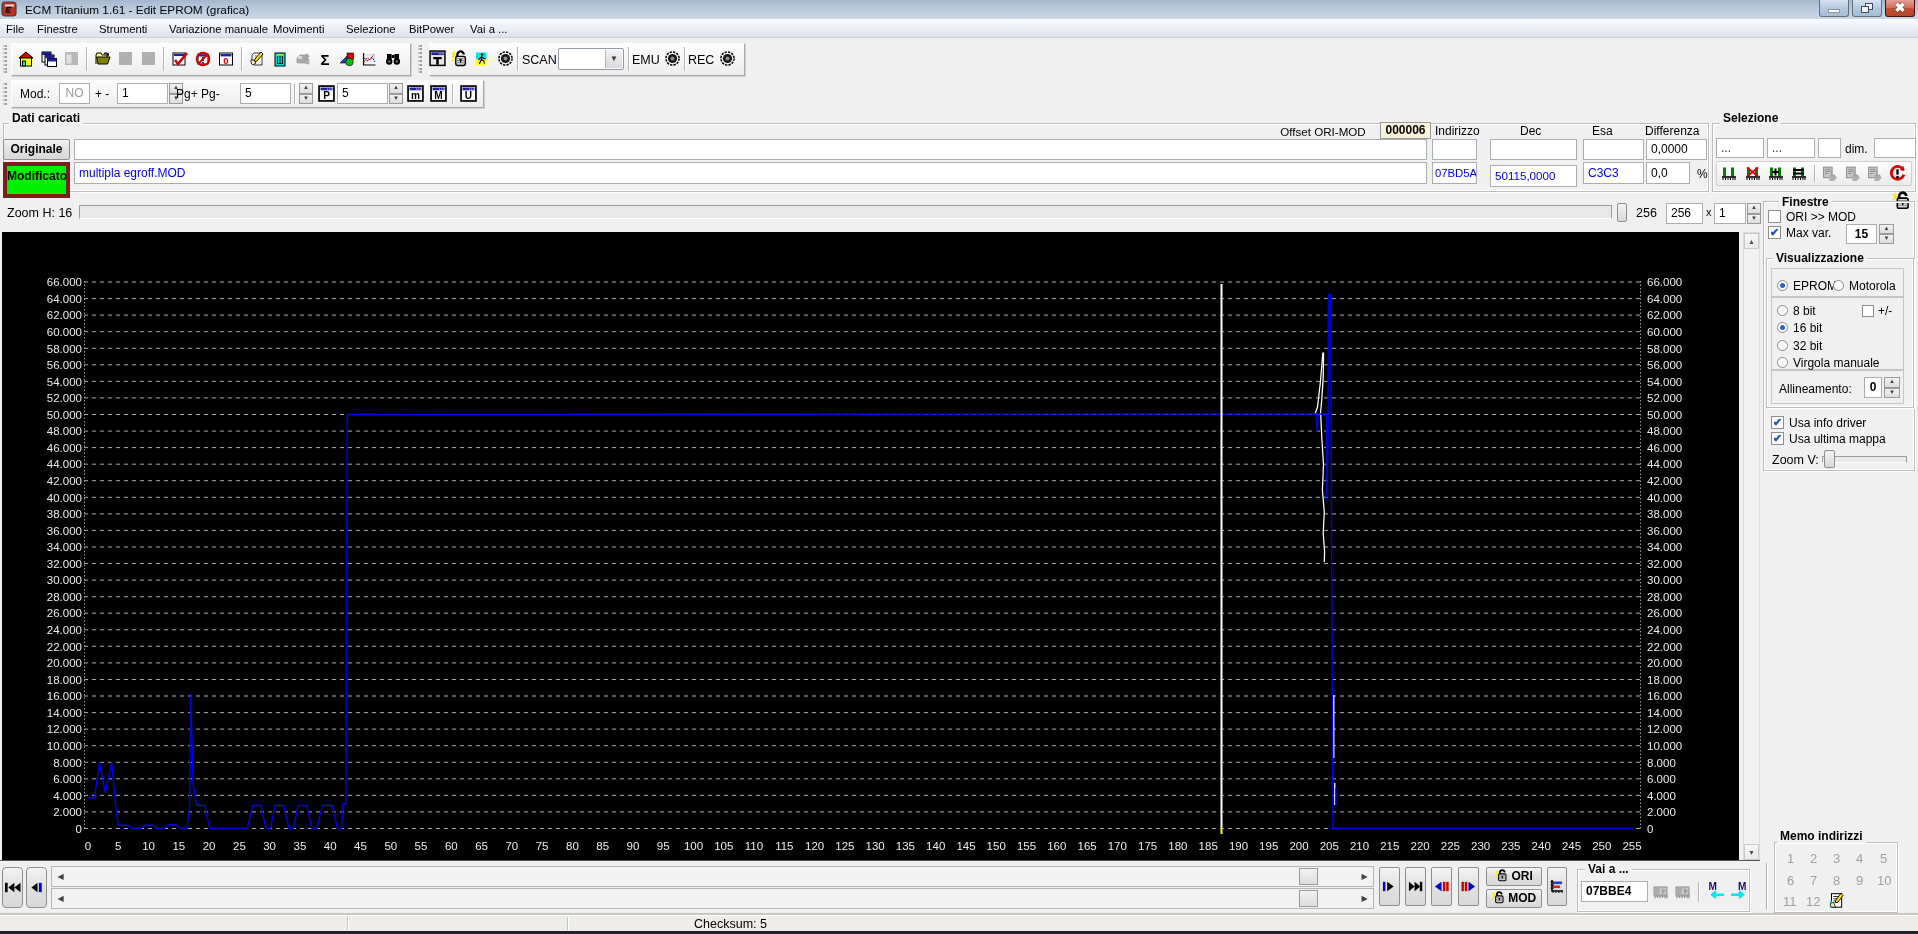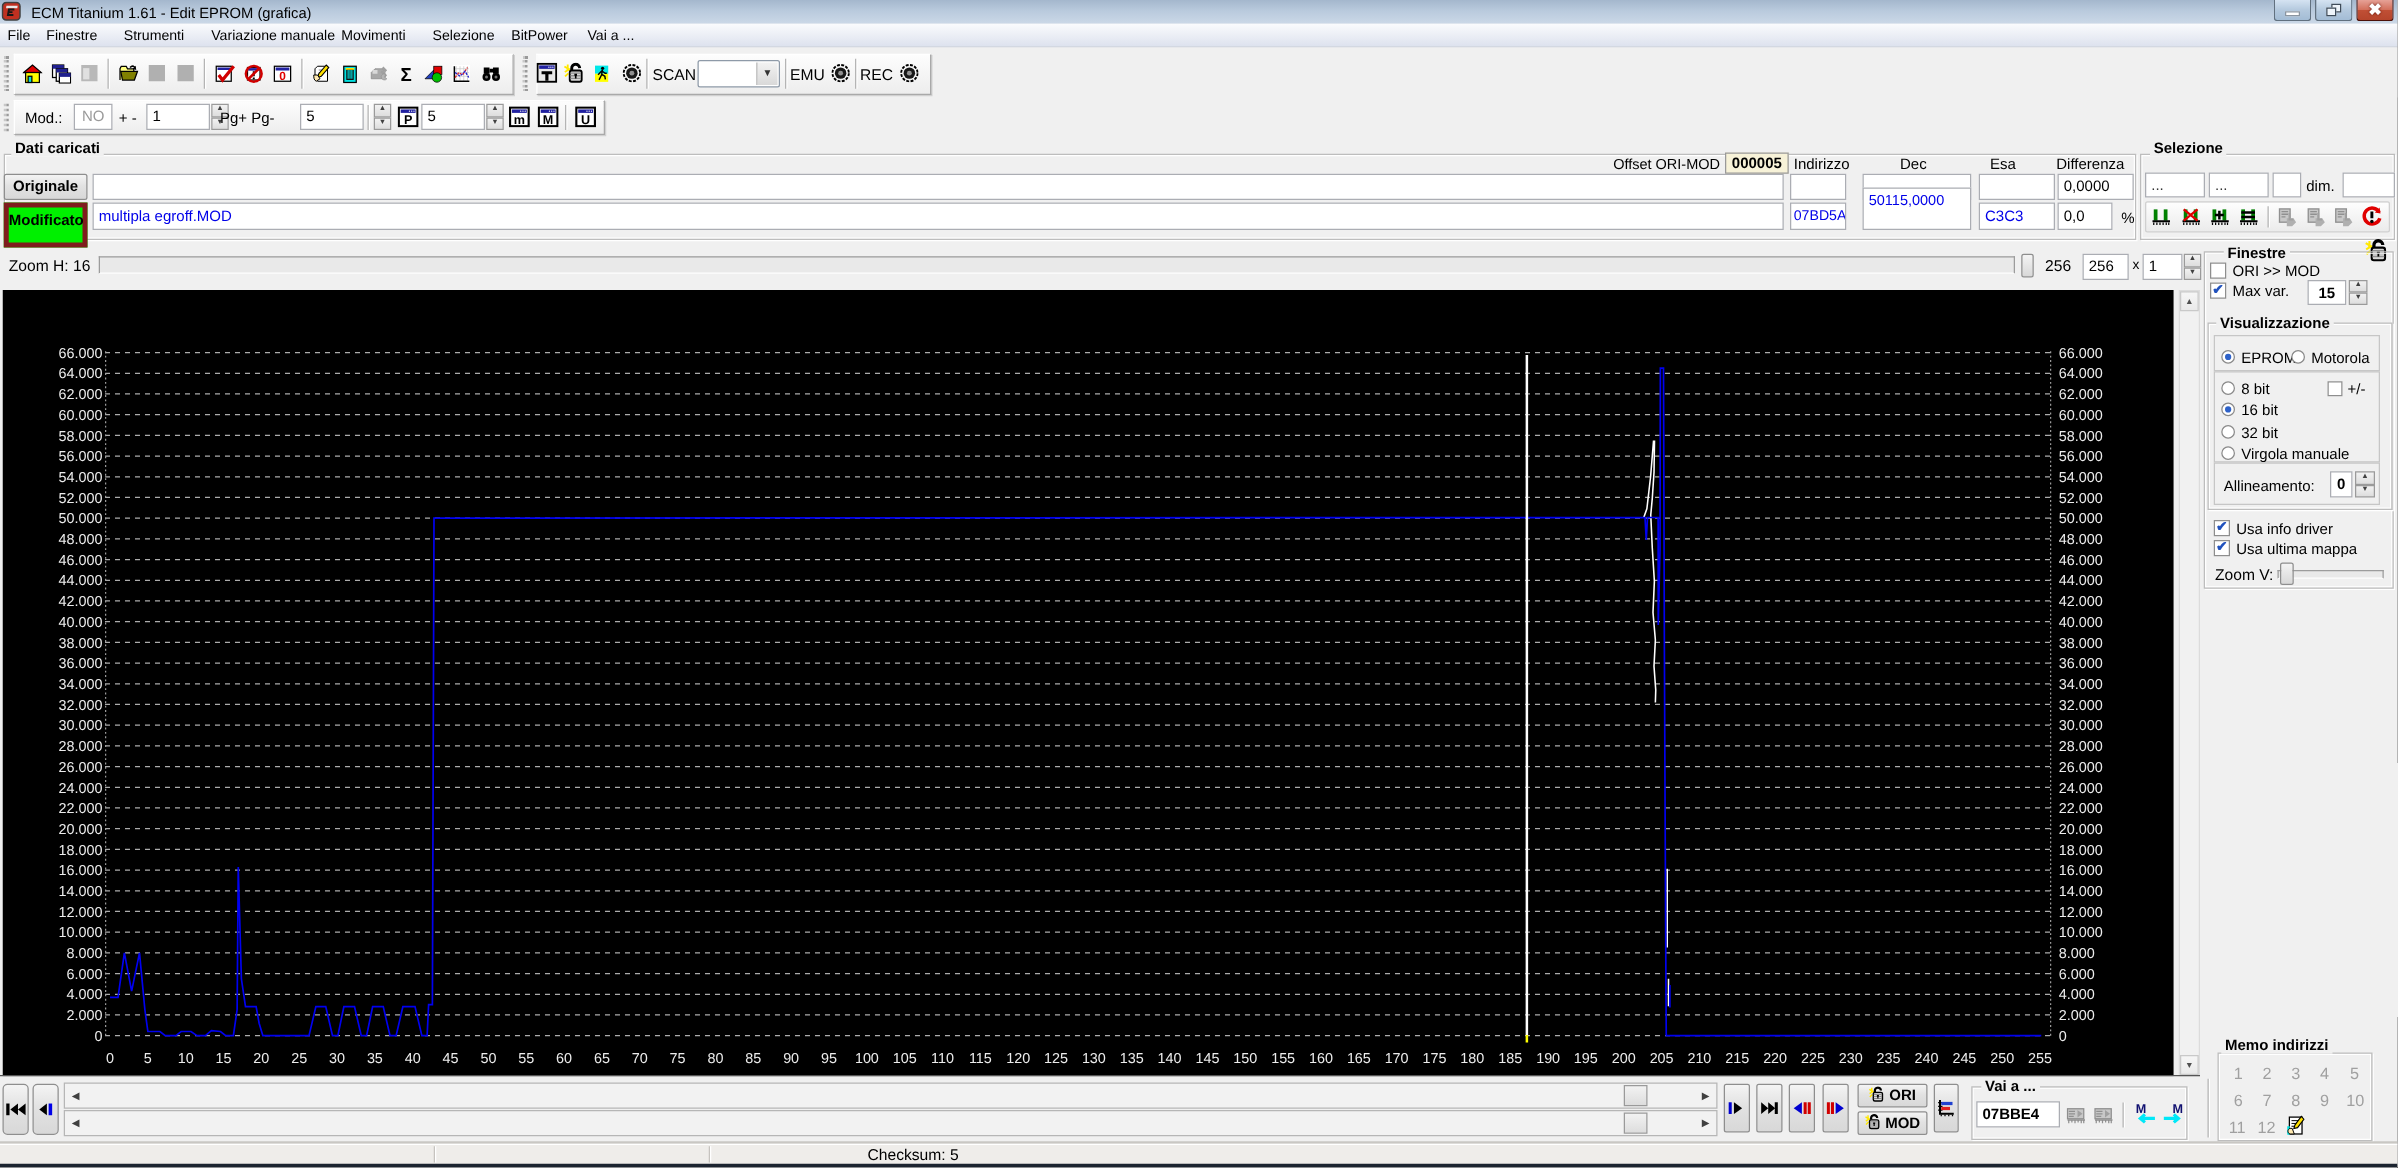--- a/index.html
+++ b/index.html
@@ -241,32 +241,32 @@
     <circle cx="10.7" cy="3.7" r=".5" fill="#fff"></circle>
     <circle cx="12.4" cy="3.7" r=".5" fill="#fff"></circle>
     <text x="8" y="13.4" font-size="9.5" font-weight="bold" fill="#000" text-anchor="middle" font-family="Liberation Sans">U</text>
   </svg>
 <div class="etch" style="left:3px;top:123px;width:1706px;height:69px"></div>
 <div class="lbl" style="left:9px;top:111px">Dati caricati</div>
 <div class="btn" style="left:3px;top:139px;width:67px;height:21px;line-height:19px">Originale</div>
 <div class="in" style="left:74px;top:139px;width:1353px;height:21px"></div>
 <div class="a" style="left:3px;top:162px;width:67px;height:36px;background:#00f000;border:4px solid #7f1d1d;font-weight:bold;text-align:right;line-height:20px">Modificato</div>
 <div class="in" style="left:74px;top:162px;width:1353px;height:22px;color:#0000e8;line-height:20px">multipla egroff.MOD</div>
-<div class="txt" style="left:1270px;top:125px;width:106px;text-align:right;font-size:11.6px">Offset ORI-MOD</div>
-<div class="a" style="left:1380px;top:122px;width:51px;height:17px;background:#f7f2d8;border:1px solid #999;font-weight:bold;text-align:center;line-height:15px;font-size:12px">000005</div>
+<div class="txt" style="left:1270px;top:125px;width:106px;text-align:center;font-size:11.6px">Offset ORI-MOD</div>
+<div class="a" style="left:1380px;top:122px;width:51px;height:17px;background:#f7f2d8;border:1px solid #999;font-weight:bold;text-align:center;line-height:15px;font-size:12px">000006</div>
 <div class="txt b" style="left:1435px;top:124px">Indirizzo</div>
 <div class="txt b" style="left:1520px;top:124px">Dec</div>
 <div class="txt b" style="left:1592px;top:124px">Esa</div>
 <div class="txt b" style="left:1645px;top:124px">Differenza</div>
 <div class="in" style="left:1432px;top:139px;width:45px;height:21px"></div>
 <div class="in" style="left:1490px;top:139px;width:87px;height:21px"></div>
 <div class="in" style="left:1583px;top:139px;width:61px;height:21px"></div>
 <div class="in" style="left:1646px;top:139px;width:61px;height:21px">0,0000</div>
 <div class="in" style="left:1432px;top:162px;width:45px;height:22px;color:#0000e8;line-height:20px;font-size:11.3px;padding-left:2px">07BD5A</div>
-<div class="in" style="left:1490px;top:150px;width:87px;height:34px;color:#0000e8;line-height:20px;font-size:11.6px">50115,0000</div>
+<div class="in" style="left:1490px;top:165px;width:87px;height:22px;color:#0000e8;line-height:20px;font-size:11.6px">50115,0000</div>
 <div class="in" style="left:1583px;top:162px;width:61px;height:22px;color:#0000e8;line-height:20px">C3C3</div>
 <div class="in" style="left:1646px;top:162px;width:44px;height:22px;line-height:20px">0,0</div>
 <div class="txt b" style="left:1697px;top:167px">%</div>
 <div class="etch" style="left:1712px;top:123px;width:204px;height:69px"></div>
 <div class="lbl" style="left:1720px;top:111px">Selezione</div>
 <div class="in" style="left:1716px;top:138px;width:48px;height:20px;color:#333">...</div>
 <div class="in" style="left:1767px;top:138px;width:48px;height:20px;color:#333">...</div>
 <div class="in" style="left:1818px;top:138px;width:23px;height:20px"></div>
 <div class="txt b" style="left:1845px;top:142px">dim.</div>
 <div class="in" style="left:1874px;top:138px;width:42px;height:20px"></div>

